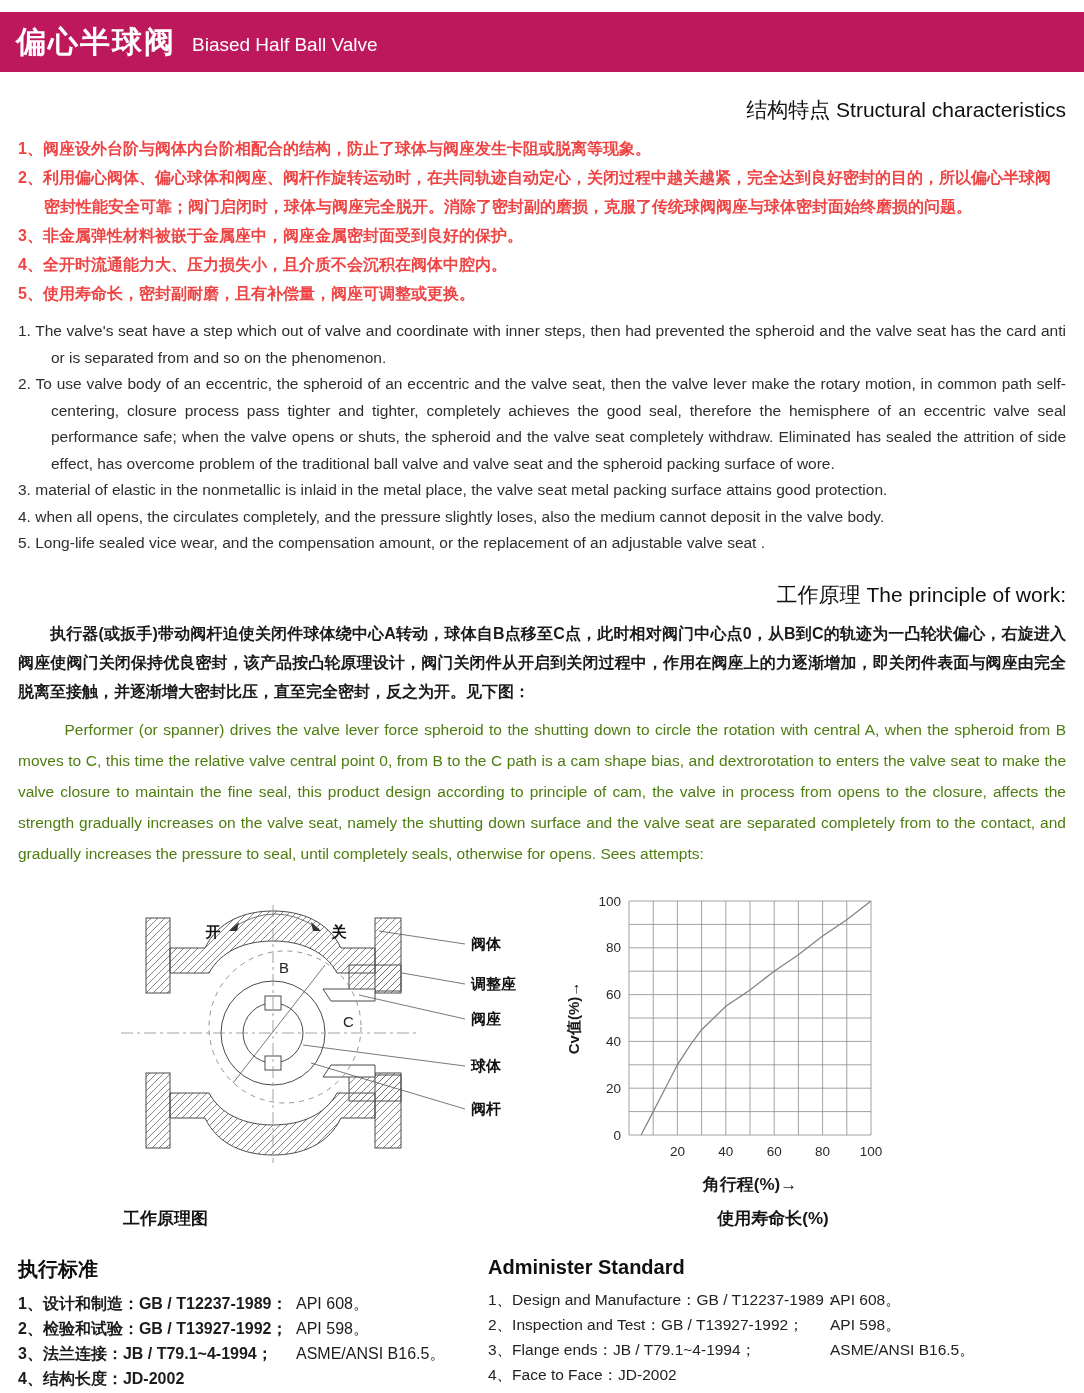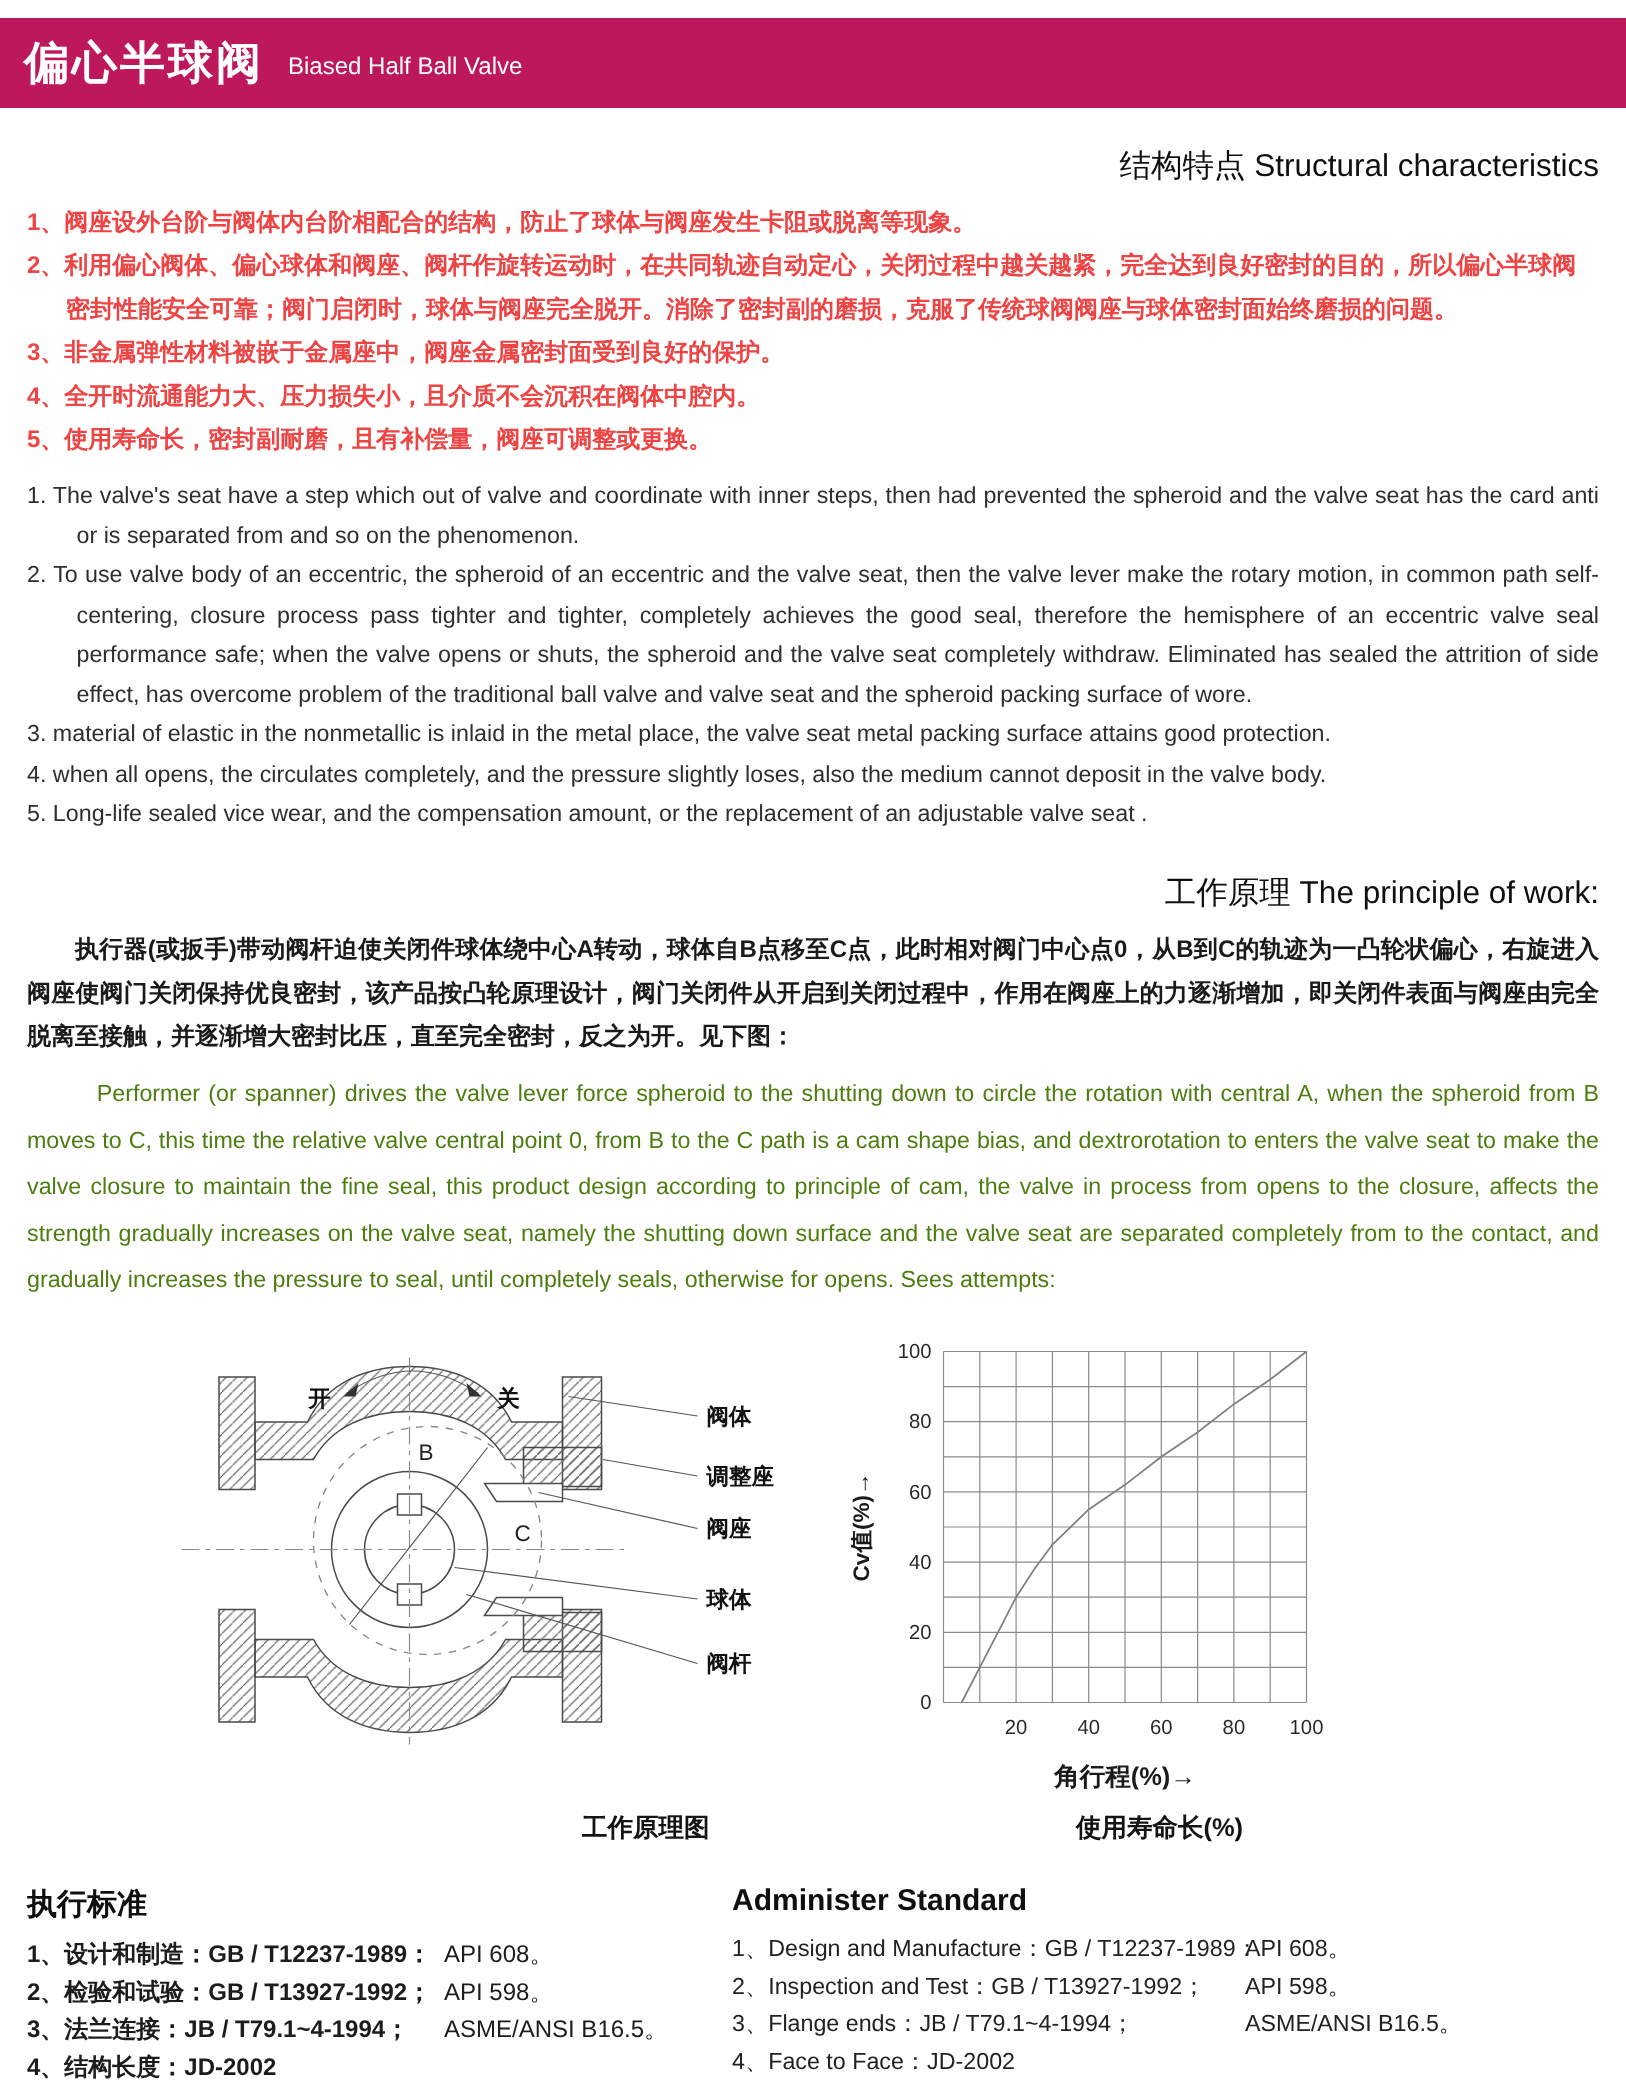--- a/index.html
+++ b/index.html
@@ -6,41 +6,41 @@
   html,body { margin:0; padding:0; }
   body {
     width:1084px; height:1393px; background:#ffffff; overflow:hidden;
     font-family:"Liberation Sans", sans-serif; color:#1c1c1c;
   }
   .banner {
     margin-top:12px; height:60px; background:#be185d; color:#fff;
     display:flex; align-items:center; padding-left:16px;
   }
   .title-zh { font-size:30px; font-weight:700; letter-spacing:2px; }
-  .title-en { font-size:16px; margin-left:16px; margin-top:6px; }
+  .title-en { font-size:19px; margin-left:16px; margin-top:6px; }
   main { padding:0 18px; }
   h2.sec { font-size:21px; font-weight:400; color:#0f0f0f; margin:24px 0 10px;text-align:right; }
   .list.zh p {
     margin:0; font-size:16px; line-height:29px; font-weight:600; color:#ef4444;
     padding-left:26px; text-indent:-26px;
   }
   .list.en { margin-top:10px; }
   .list.en p {
     margin:0; font-size:15.5px; line-height:26.5px; color:#2e2e2e;
     padding-left:33px; text-indent:-33px; text-align:justify;
   }
   .zh-para { margin:6px 0 0; font-size:16px; line-height:29px; font-weight:600;
              color:#1a1a1a; text-indent:2em; text-align:justify; }
   .en-para { margin:8px 0 0; font-size:15.5px; line-height:31px; color:#4d7c0f;
              text-indent:3em; text-align:justify; }
   .figures { display:flex; margin-top:24px; height:300px; }
   .fig-left { width:450px; margin-left:95px; }
   .fig-right { width:430px; }
   .captions { display:flex; margin-top:14px; font-size:17px; font-weight:600; color:#141414; }
-  .cap-left { width:350px; margin-left:105px; text-align:right; }
+  .cap-left { width:350px; margin-left:105px; text-align:left; }
   .cap-right { width:430px; margin-left:85px; text-align:center; }
   .standards { display:flex; margin-top:26px; }
   .std-col h3 { font-size:20px; font-weight:700; margin:0 0 8px; color:#0f0f0f; }
   .std-left { width:470px; }
   .std-right { flex:1; }
   .std-row { position:relative; font-size:16px; line-height:25px; }
   .std-left .std-row { font-weight:600; }
   .std-left .std-val { position:absolute; left:278px; top:0; font-weight:400; }
   .std-right .std-row { font-weight:400; font-size:15.5px; color:#222; }
   .std-right .std-val { position:absolute; left:342px; top:0; }

